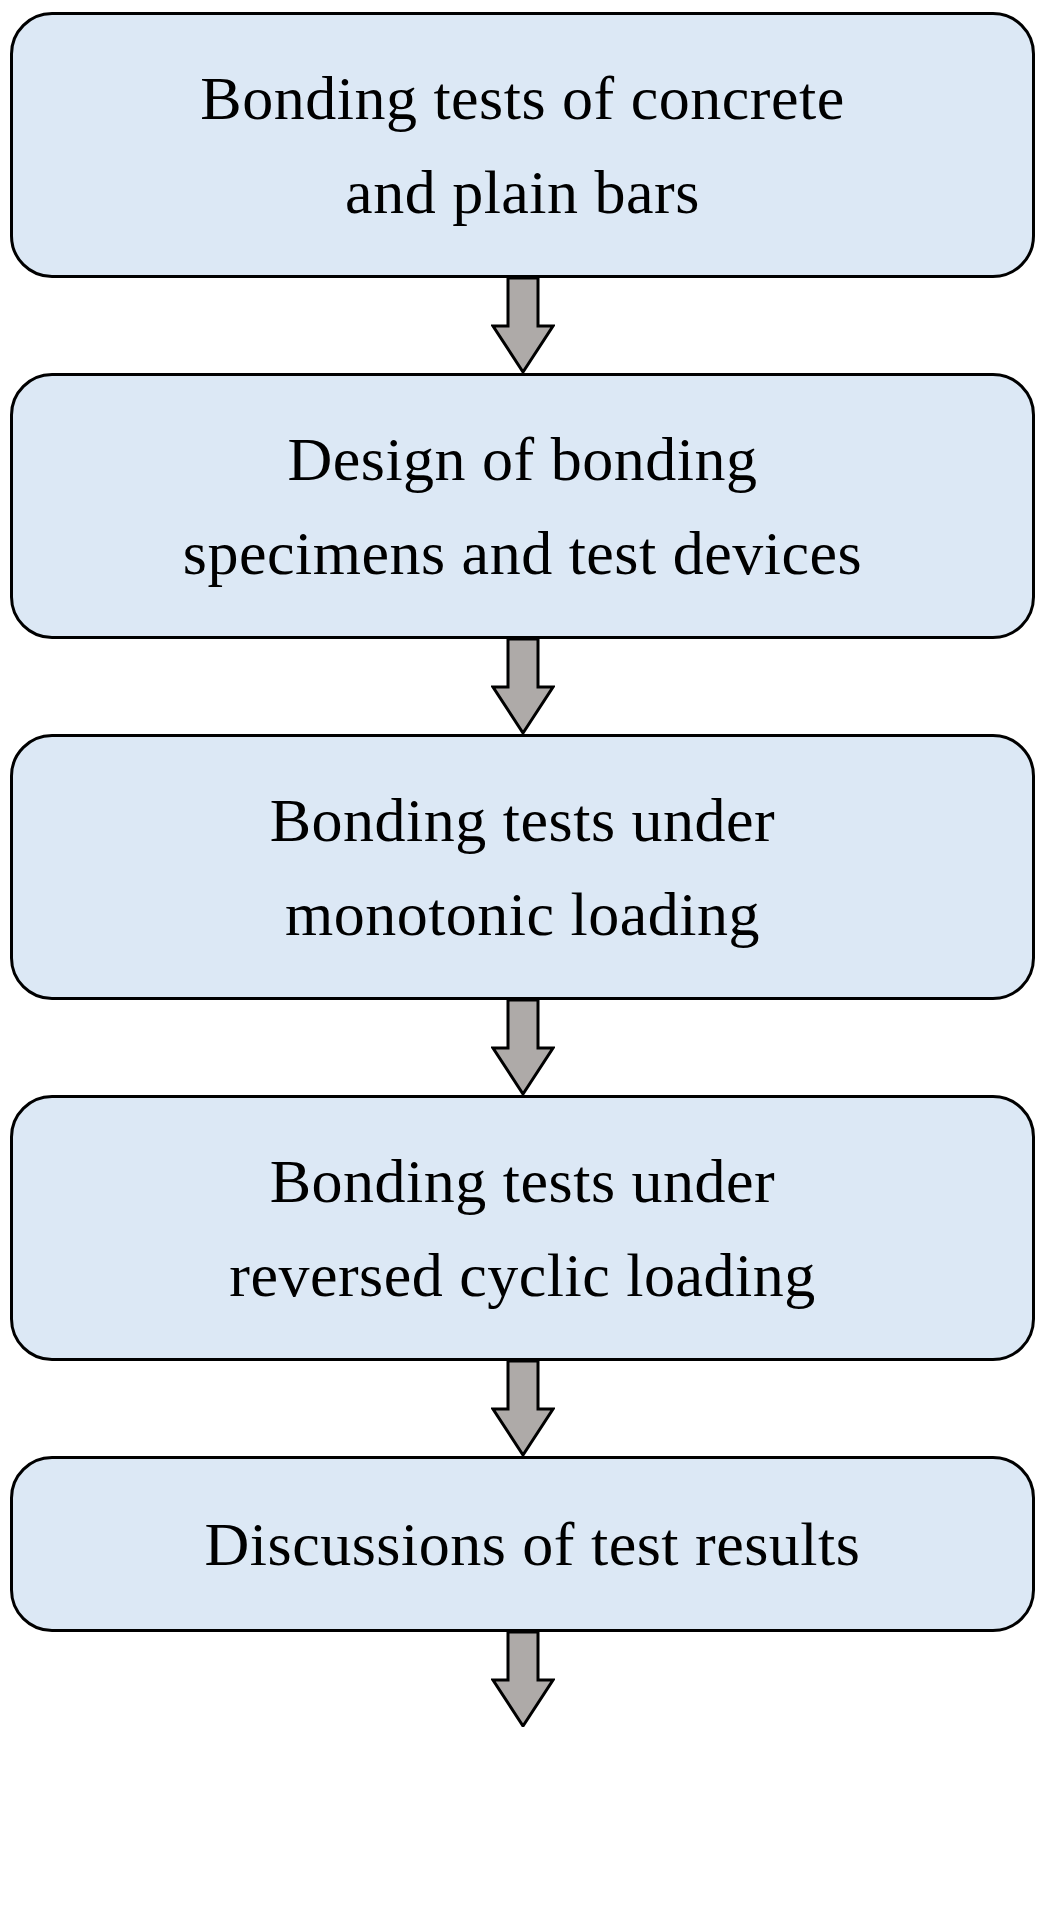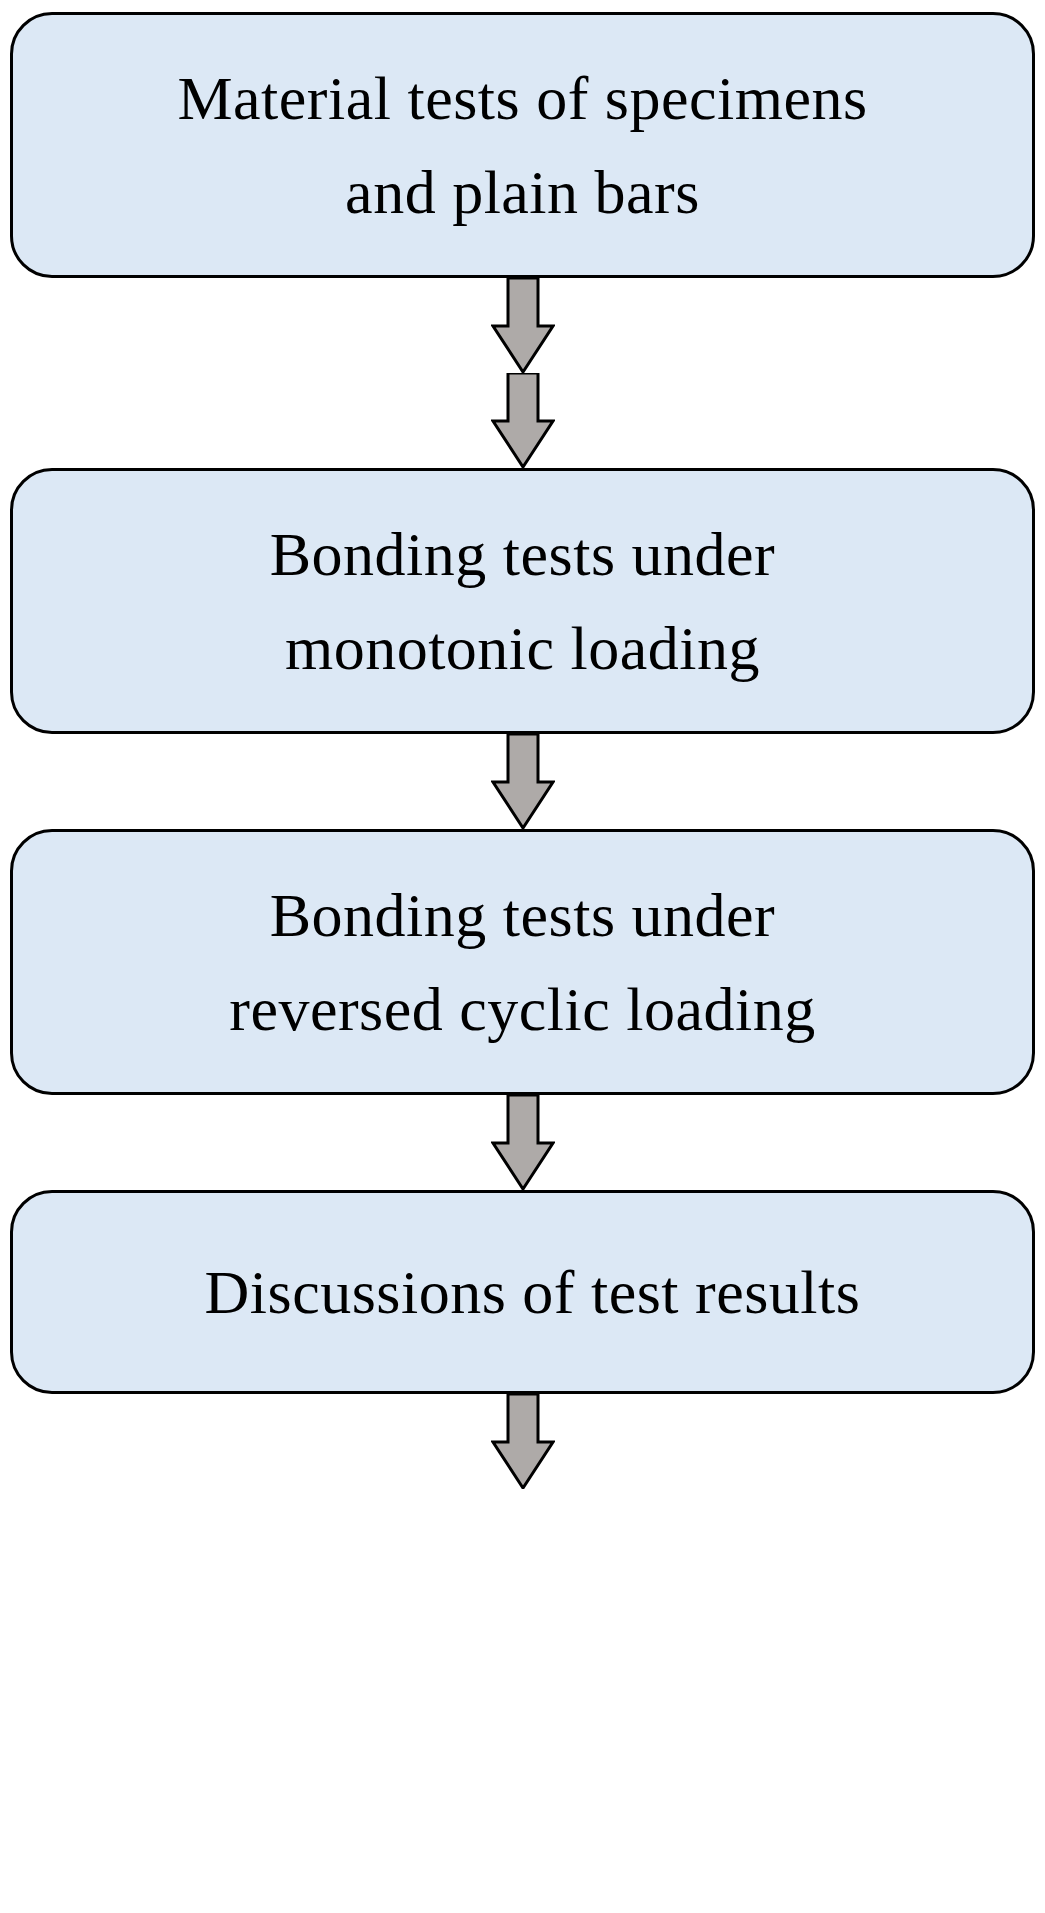--- a/index.html
+++ b/index.html
@@ -32,21 +32,21 @@
     width: 1025px;
     border: 3px solid var(--box-border);
     border-radius: 42px;
     background: var(--box-fill);
     display: flex;
     align-items: center;
     justify-content: center;
     text-align: center;
   }
   .box.two-line { height: 266px; }
-  .box.one-line { height: 204px; padding-left: 20px; }
+  .box.one-line { height: 176px; padding-left: 20px; }
   .box .label {
     font-size: 62px;
     line-height: 1.52;
     color: var(--text);
     white-space: pre-line;
     letter-spacing: 0.5px;
   }
   svg.arrow {
     display: block;
     width: 64px;
@@ -59,28 +59,32 @@
     stroke-width: 3;
     stroke-linejoin: miter;
   }
 </style>
 </head>
 <body>
 
 <div class="canvas">
 
   <div class="box two-line">
-    <span class="label">Material tests of specimens
+    <span class="label">Bonding tests of concrete
 and plain bars</span>
   </div>
 
   <svg class="arrow" viewBox="0 0 64 95" aria-hidden="true">
     <polygon points="17,0 47,0 47,48 62,48 32,94 2,48 17,48"></polygon>
   </svg>
 
+  <div class="box two-line">
+    <span class="label">Design of bonding
+specimens and test devices</span>
+  </div>
 
   <svg class="arrow" viewBox="0 0 64 95" aria-hidden="true">
     <polygon points="17,0 47,0 47,48 62,48 32,94 2,48 17,48"></polygon>
   </svg>
 
   <div class="box two-line">
     <span class="label">Bonding tests under
 monotonic loading</span>
   </div>
 

